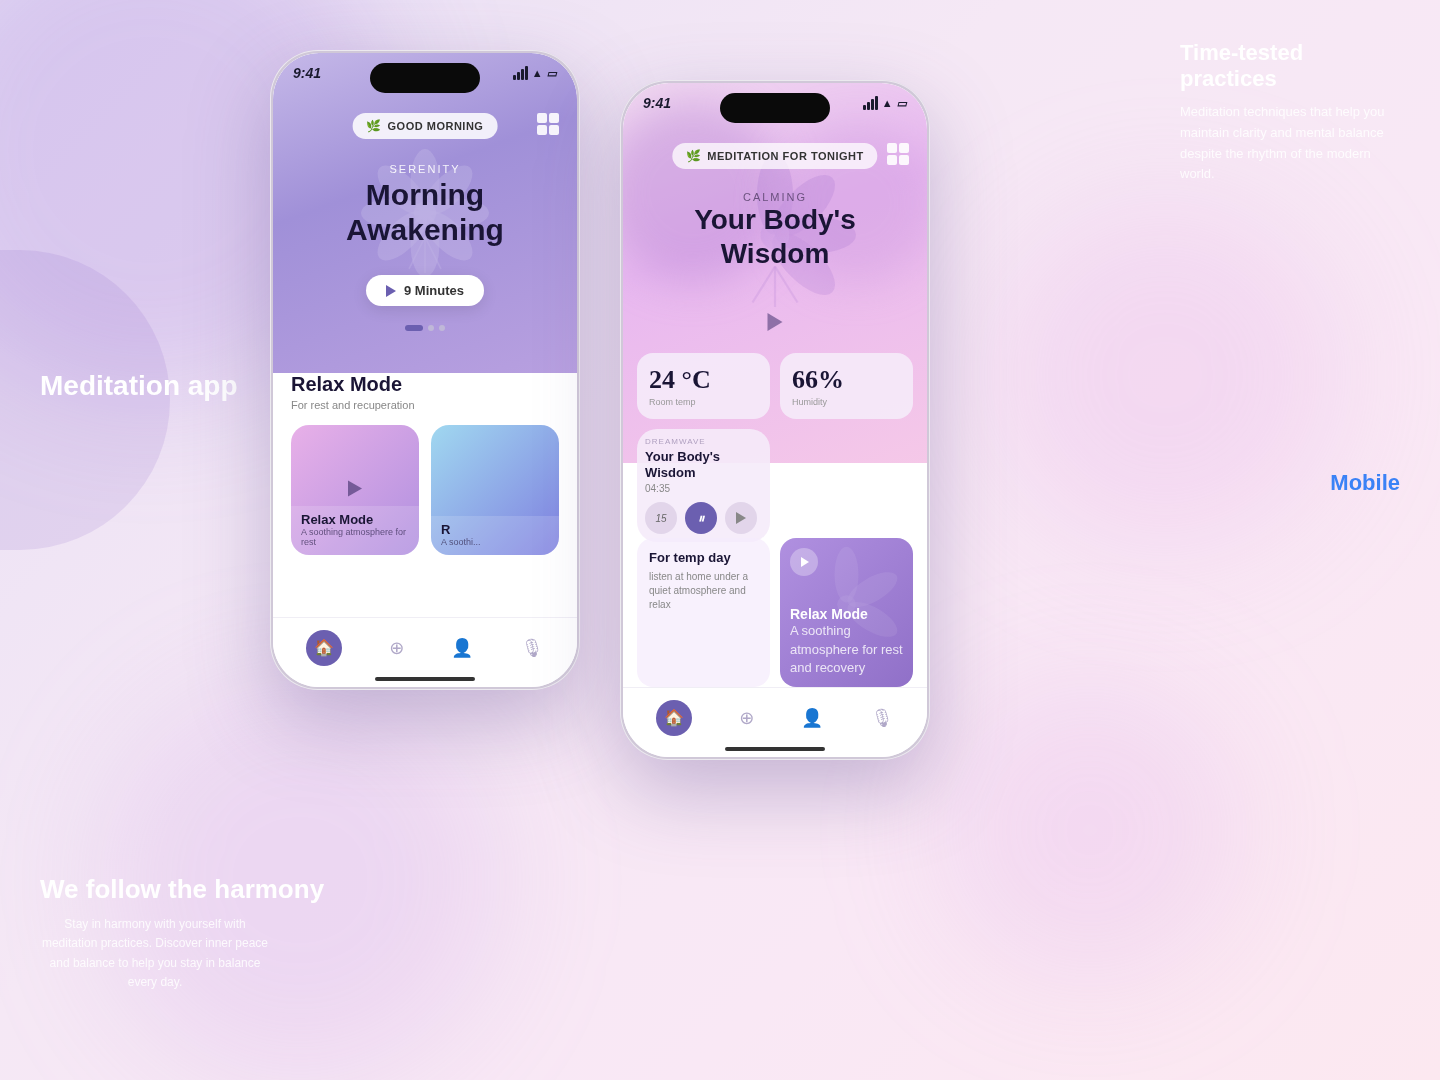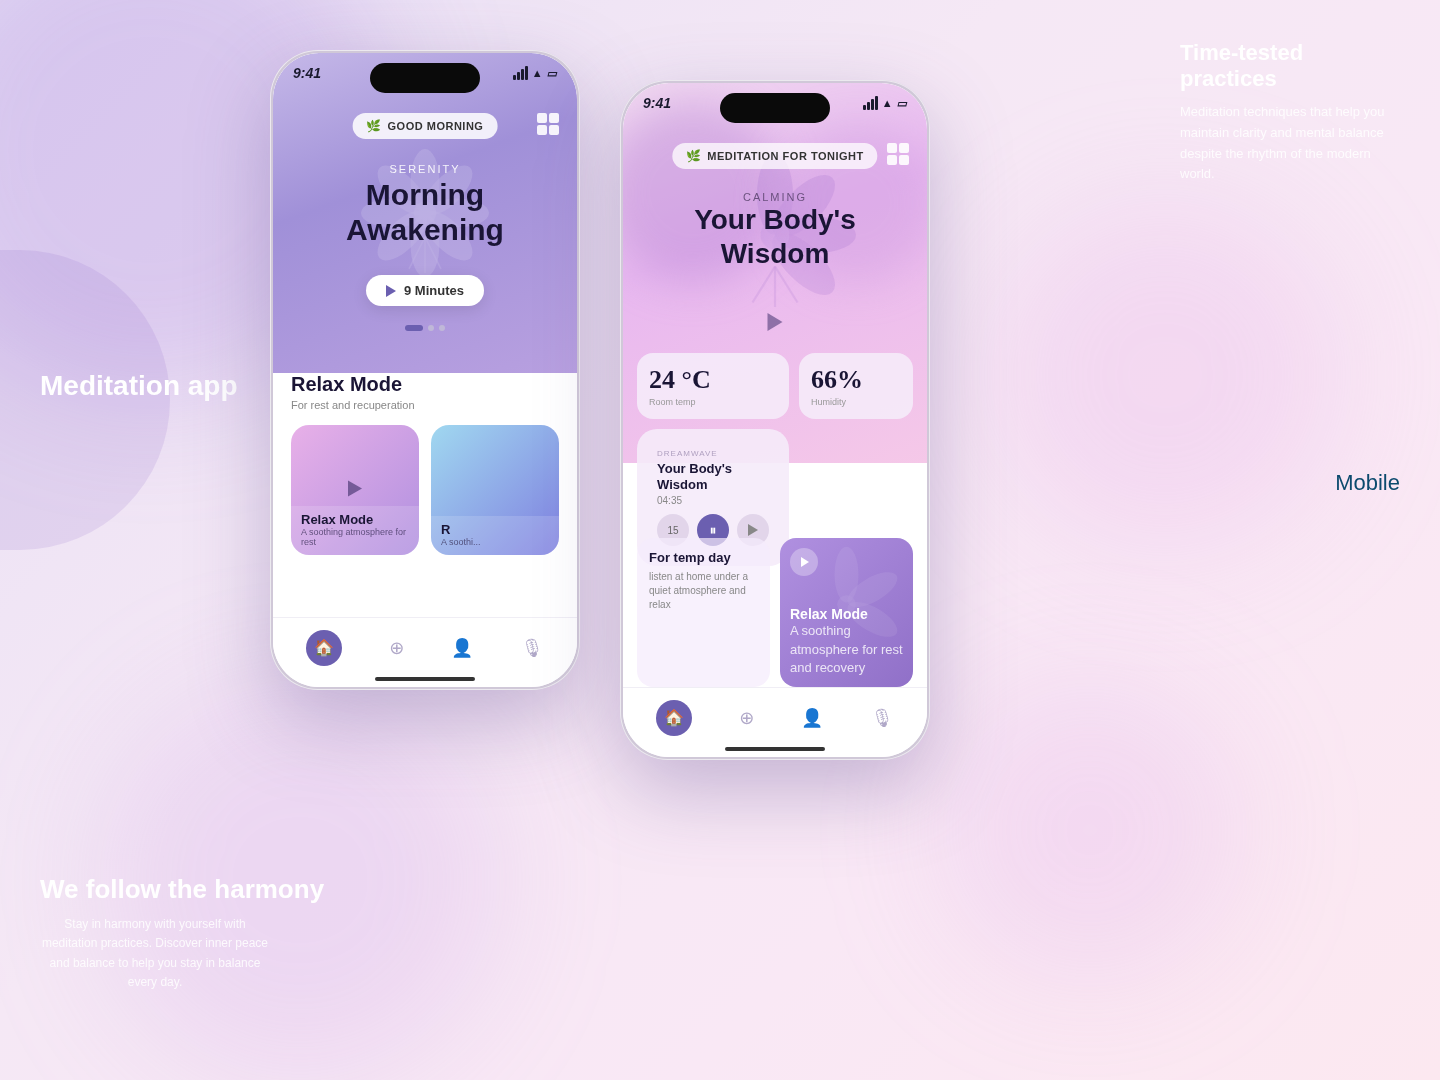--- a/index.html
+++ b/index.html
@@ -98,23 +98,23 @@
       font-size: 13px;
       line-height: 1.6;
     }
     .right-text-bottom {
       position: absolute;
       right: 40px;
       top: 470px;
       max-width: 220px;
     }
     .right-text-bottom h2 {
-      color: #0c4a6e;
+      color: #3b82f6;
       font-size: 22px;
-      font-weight: 400;
+      font-weight: 700;
       margin-bottom: 10px;
     }
     .right-text-bottom p {
       color: rgba(255,255,255,0.85);
       font-size: 13px;
       line-height: 1.6;
     }
 
     
     .phones-container {
@@ -473,26 +473,26 @@
       border-radius: 16px;
       padding: 12px;
     }
     .stat-value { font-size: 20px; font-weight: 700; color: #1a1535; font-family: Liberation Serif, serif; }
     .stat-label { font-size: 9px; color: #999; margin-top: 2px; }
     .stat-big { font-size: 26px; }
 
     .player-card {
       background: rgba(245, 235, 250, 0.9);
       border-radius: 20px;
-      padding: 20px;
+      padding: 8px;
     }
     .player-label { font-size: 8px; color: #b0a0c0; text-transform: uppercase; letter-spacing: 1px; }
     .player-title { font-size: 13px; font-weight: 700; color: #1a1535; line-height: 1.2; margin: 3px 0; }
     .player-time { font-size: 10px; color: #888; margin-bottom: 8px; }
-    .player-controls { display: flex; gap: 8px; align-items: center; }
+    .player-controls { display: flex; gap: 8px; align-items: center; font-style: italic; }
     .ctrl-btn {
       width: 32px; height: 32px;
       border-radius: 50%;
       display: flex;
       align-items: center;
       justify-content: center;
       font-size: 12px;
     }
     .ctrl-rewind { background: rgba(180,160,200,0.3); color: #666; font-size: 10px; }
     .ctrl-pause { background: #6b5fb0; color: white; font-size: 14px; }

